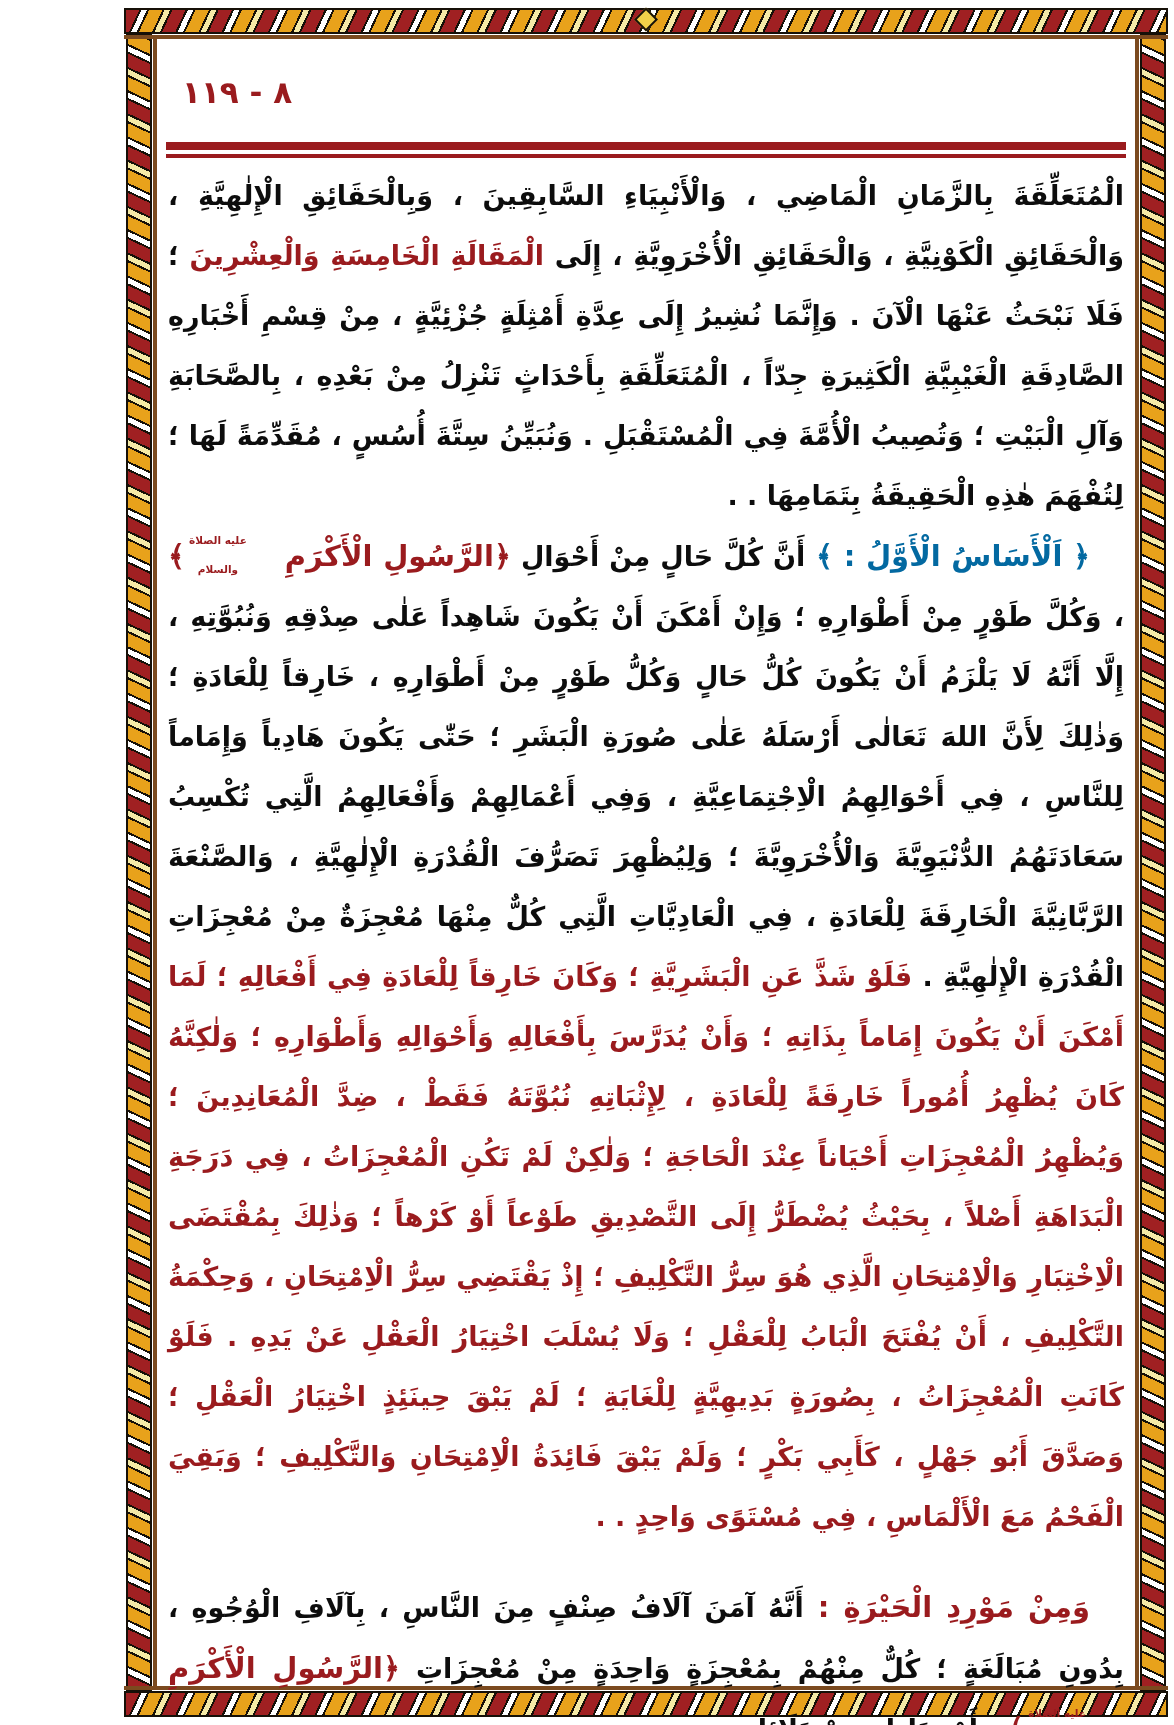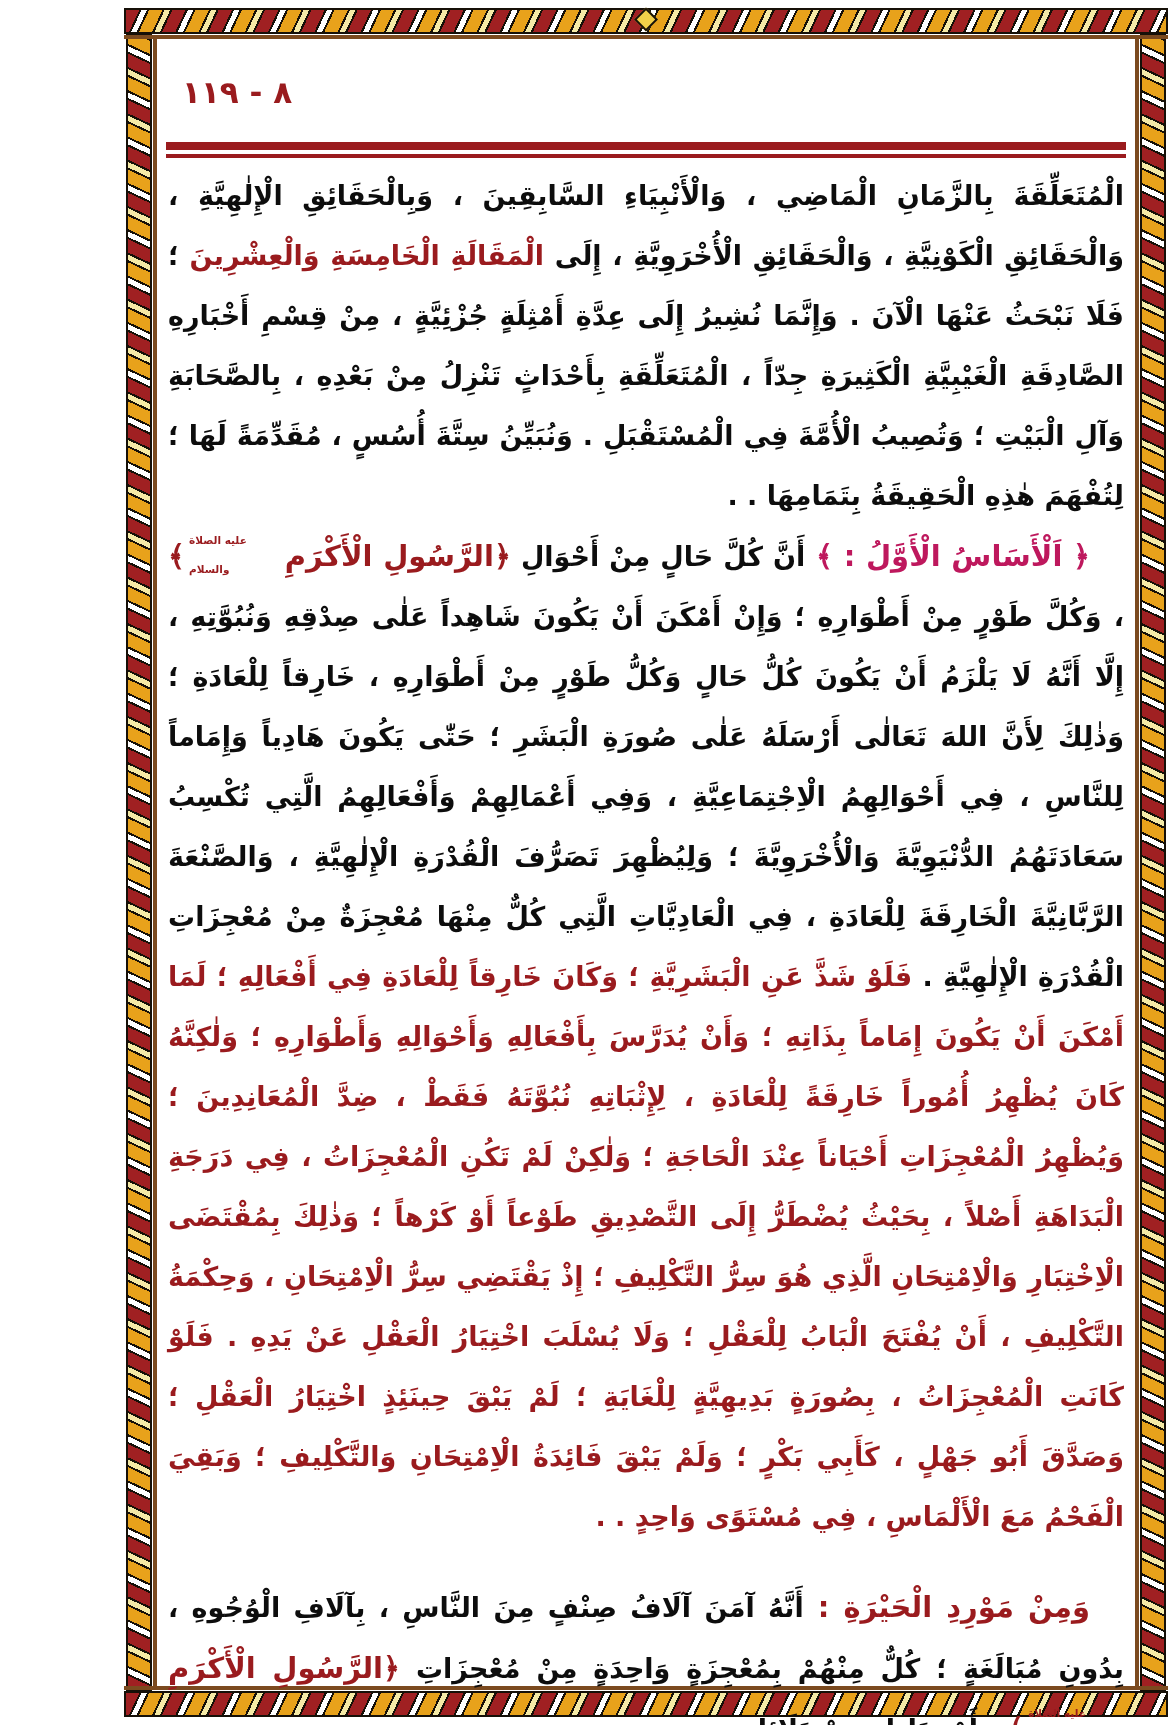--- a/index.html
+++ b/index.html
@@ -61,21 +61,21 @@
     margin-top:8px;padding:0 4px;
     font-size:27px;font-weight:bold;color:#0d0d0d;
     line-height:60px;text-align:justify;
   }
   .para{margin:0;}
   .para.indent{text-indent:34px;}
   .para.space-before{margin-top:30px;}
   .run-red,.run-redbold{color:#9a1b1e;}
   .run-redbold{font-size:29px;}
   .honorific{
-    display:inline-flex;flex-direction:column;align-items:flex-end;
+    display:inline-flex;flex-direction:column;align-items:center;
     vertical-align:middle;margin:0 4px;
     color:#9a1b1e;font-size:10.5px;line-height:1.15;font-weight:bold;
     transform:translateY(-4px);
     gap:17px;
   }
 </style>
 </head>
 <body>
 
 <div class="page">
@@ -96,21 +96,21 @@
       <div class="page-number" style="color: rgb(154, 27, 30);">٨ - ١١٩</div>
     </div>
 
     <div class="divider">
       <div class="line1" style="background: rgb(154, 27, 30);"></div>
       <div class="line2" style="background: rgb(154, 27, 30);"></div>
     </div>
 
     <div class="body-text">
         <p class="para"><span class="run-black">الْمُتَعَلِّقَةَ بِالزَّمَانِ الْمَاضِي ، وَالْأَنْبِيَاءِ السَّابِقِينَ ، وَبِالْحَقَائِقِ الْإِلٰهِيَّةِ ، وَالْحَقَائِقِ الْكَوْنِيَّةِ ، وَالْحَقَائِقِ الْأُخْرَوِيَّةِ ، إِلَى </span><span class="run-red" style="color: rgb(154, 27, 30);">الْمَقَالَةِ الْخَامِسَةِ وَالْعِشْرِينَ</span><span class="run-black"> ؛ فَلَا نَبْحَثُ عَنْهَا الْآنَ . وَإِنَّمَا نُشِيرُ إِلَى عِدَّةِ أَمْثِلَةٍ جُزْئِيَّةٍ ، مِنْ قِسْمِ أَخْبَارِهِ الصَّادِقَةِ الْغَيْبِيَّةِ الْكَثِيرَةِ جِدّاً ، الْمُتَعَلِّقَةِ بِأَحْدَاثٍ تَنْزِلُ مِنْ بَعْدِهِ ، بِالصَّحَابَةِ وَآلِ الْبَيْتِ ؛ وَتُصِيبُ الْأُمَّةَ فِي الْمُسْتَقْبَلِ . وَنُبَيِّنُ سِتَّةَ أُسُسٍ ، مُقَدِّمَةً لَهَا ؛ لِتُفْهَمَ هٰذِهِ الْحَقِيقَةُ بِتَمَامِهَا . .</span></p>
-        <p class="para indent"><span class="run-redbold" style="color: #be185d;">﴿ اَلْأَسَاسُ الْأَوَّلُ : ﴾ </span><span class="run-black">أَنَّ كُلَّ حَالٍ مِنْ أَحْوَالِ </span><span class="run-redbold" style="color: rgb(154, 27, 30);">﴿الرَّسُولِ الْأَكْرَمِ</span><span class="honorific">
+        <p class="para indent"><span class="run-redbold" style="color: #0369a1;">﴿ اَلْأَسَاسُ الْأَوَّلُ : ﴾ </span><span class="run-black">أَنَّ كُلَّ حَالٍ مِنْ أَحْوَالِ </span><span class="run-redbold" style="color: rgb(154, 27, 30);">﴿الرَّسُولِ الْأَكْرَمِ</span><span class="honorific">
             <span>عليه الصلاة</span>
             <span>والسلام</span>
           </span><span class="run-redbold" style="color: rgb(154, 27, 30);">﴾</span><span class="run-black"> ، وَكُلَّ طَوْرٍ مِنْ أَطْوَارِهِ ؛ وَإِنْ أَمْكَنَ أَنْ يَكُونَ شَاهِداً عَلٰى صِدْقِهِ وَنُبُوَّتِهِ ، إِلَّا أَنَّهُ لَا يَلْزَمُ أَنْ يَكُونَ كُلُّ حَالٍ وَكُلُّ طَوْرٍ مِنْ أَطْوَارِهِ ، خَارِقاً لِلْعَادَةِ ؛ وَذٰلِكَ لِأَنَّ اللهَ تَعَالٰى أَرْسَلَهُ عَلٰى صُورَةِ الْبَشَرِ ؛ حَتّٰى يَكُونَ هَادِياً وَإِمَاماً لِلنَّاسِ ، فِي أَحْوَالِهِمُ الْاِجْتِمَاعِيَّةِ ، وَفِي أَعْمَالِهِمْ وَأَفْعَالِهِمُ الَّتِي تُكْسِبُ سَعَادَتَهُمُ الدُّنْيَوِيَّةَ وَالْأُخْرَوِيَّةَ ؛ وَلِيُظْهِرَ تَصَرُّفَ الْقُدْرَةِ الْإِلٰهِيَّةِ ، وَالصَّنْعَةَ الرَّبَّانِيَّةَ الْخَارِقَةَ لِلْعَادَةِ ، فِي الْعَادِيَّاتِ الَّتِي كُلٌّ مِنْهَا مُعْجِزَةٌ مِنْ مُعْجِزَاتِ الْقُدْرَةِ الْإِلٰهِيَّةِ . </span><span class="run-red" style="color: rgb(154, 27, 30);">فَلَوْ شَذَّ عَنِ الْبَشَرِيَّةِ ؛ وَكَانَ خَارِقاً لِلْعَادَةِ فِي أَفْعَالِهِ ؛ لَمَا أَمْكَنَ أَنْ يَكُونَ إِمَاماً بِذَاتِهِ ؛ وَأَنْ يُدَرَّسَ بِأَفْعَالِهِ وَأَحْوَالِهِ وَأَطْوَارِهِ ؛ وَلٰكِنَّهُ كَانَ يُظْهِرُ أُمُوراً خَارِقَةً لِلْعَادَةِ ، لِإِثْبَاتِهِ نُبُوَّتَهُ فَقَطْ ، ضِدَّ الْمُعَانِدِينَ ؛ وَيُظْهِرُ الْمُعْجِزَاتِ أَحْيَاناً عِنْدَ الْحَاجَةِ ؛ وَلٰكِنْ لَمْ تَكُنِ الْمُعْجِزَاتُ ، فِي دَرَجَةِ الْبَدَاهَةِ أَصْلاً ، بِحَيْثُ يُضْطَرُّ إِلَى التَّصْدِيقِ طَوْعاً أَوْ كَرْهاً ؛ وَذٰلِكَ بِمُقْتَضَى الْاِخْتِبَارِ وَالْاِمْتِحَانِ الَّذِي هُوَ سِرُّ التَّكْلِيفِ ؛ إِذْ يَقْتَضِي سِرُّ الْاِمْتِحَانِ ، وَحِكْمَةُ التَّكْلِيفِ ، أَنْ يُفْتَحَ الْبَابُ لِلْعَقْلِ ؛ وَلَا يُسْلَبَ اخْتِيَارُ الْعَقْلِ عَنْ يَدِهِ . فَلَوْ كَانَتِ الْمُعْجِزَاتُ ، بِصُورَةٍ بَدِيهِيَّةٍ لِلْغَايَةِ ؛ لَمْ يَبْقَ حِينَئِذٍ اخْتِيَارُ الْعَقْلِ ؛ وَصَدَّقَ أَبُو جَهْلٍ ، كَأَبِي بَكْرٍ ؛ وَلَمْ يَبْقَ فَائِدَةُ الْاِمْتِحَانِ وَالتَّكْلِيفِ ؛ وَبَقِيَ الْفَحْمُ مَعَ الْأَلْمَاسِ ، فِي مُسْتَوًى وَاحِدٍ . .</span></p>
         <p class="para indent space-before"><span class="run-redbold" style="color: rgb(154, 27, 30);">وَمِنْ مَوْرِدِ الْحَيْرَةِ : </span><span class="run-black">أَنَّهُ آمَنَ آلَافُ صِنْفٍ مِنَ النَّاسِ ، بِآلَافِ الْوُجُوهِ ، بِدُونِ مُبَالَغَةٍ ؛ كُلٌّ مِنْهُمْ بِمُعْجِزَةٍ وَاحِدَةٍ مِنْ مُعْجِزَاتِ </span><span class="run-redbold" style="color: rgb(154, 27, 30);">﴿الرَّسُولِ الْأَكْرَمِ</span><span class="honorific">
             <span>عليه الصلاة</span>
             <span>والسلام</span>
           </span><span class="run-redbold" style="color: rgb(154, 27, 30);">﴾</span><span class="run-black"> ، أَوْ بِدَلِيلٍ مِنْ دَلَائِلِ</span></p>
       </div>
 
   </div>

